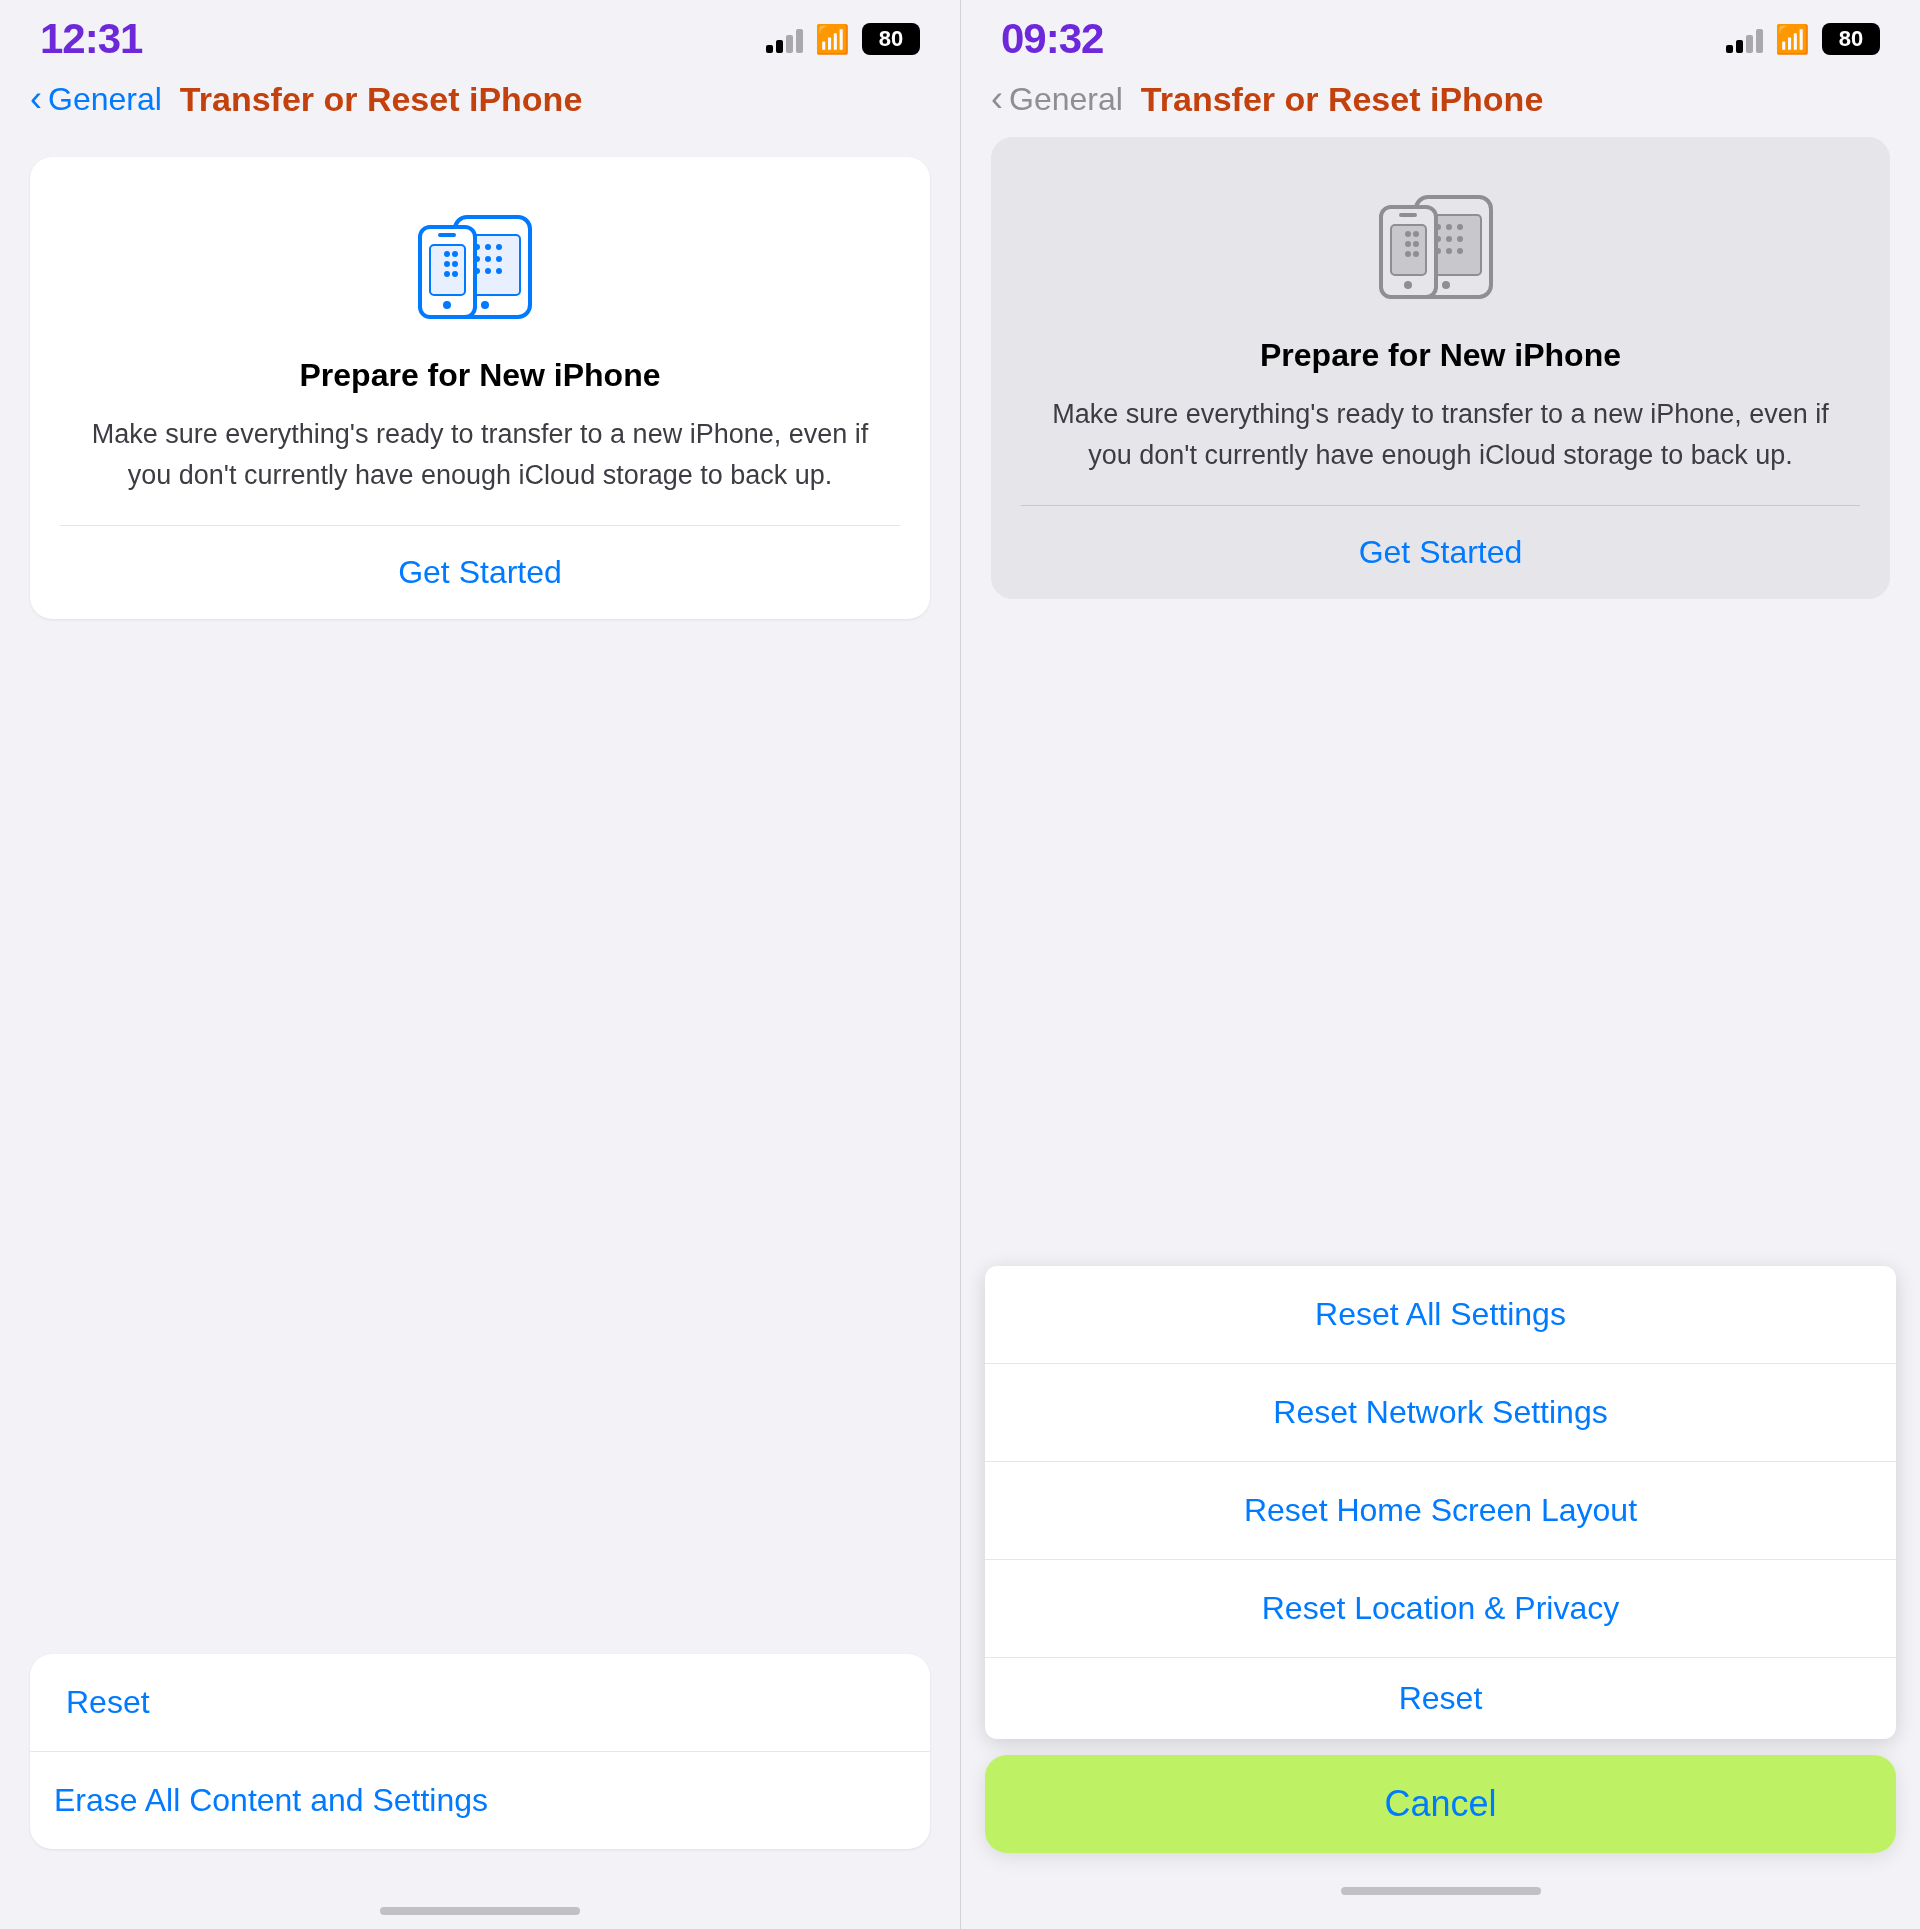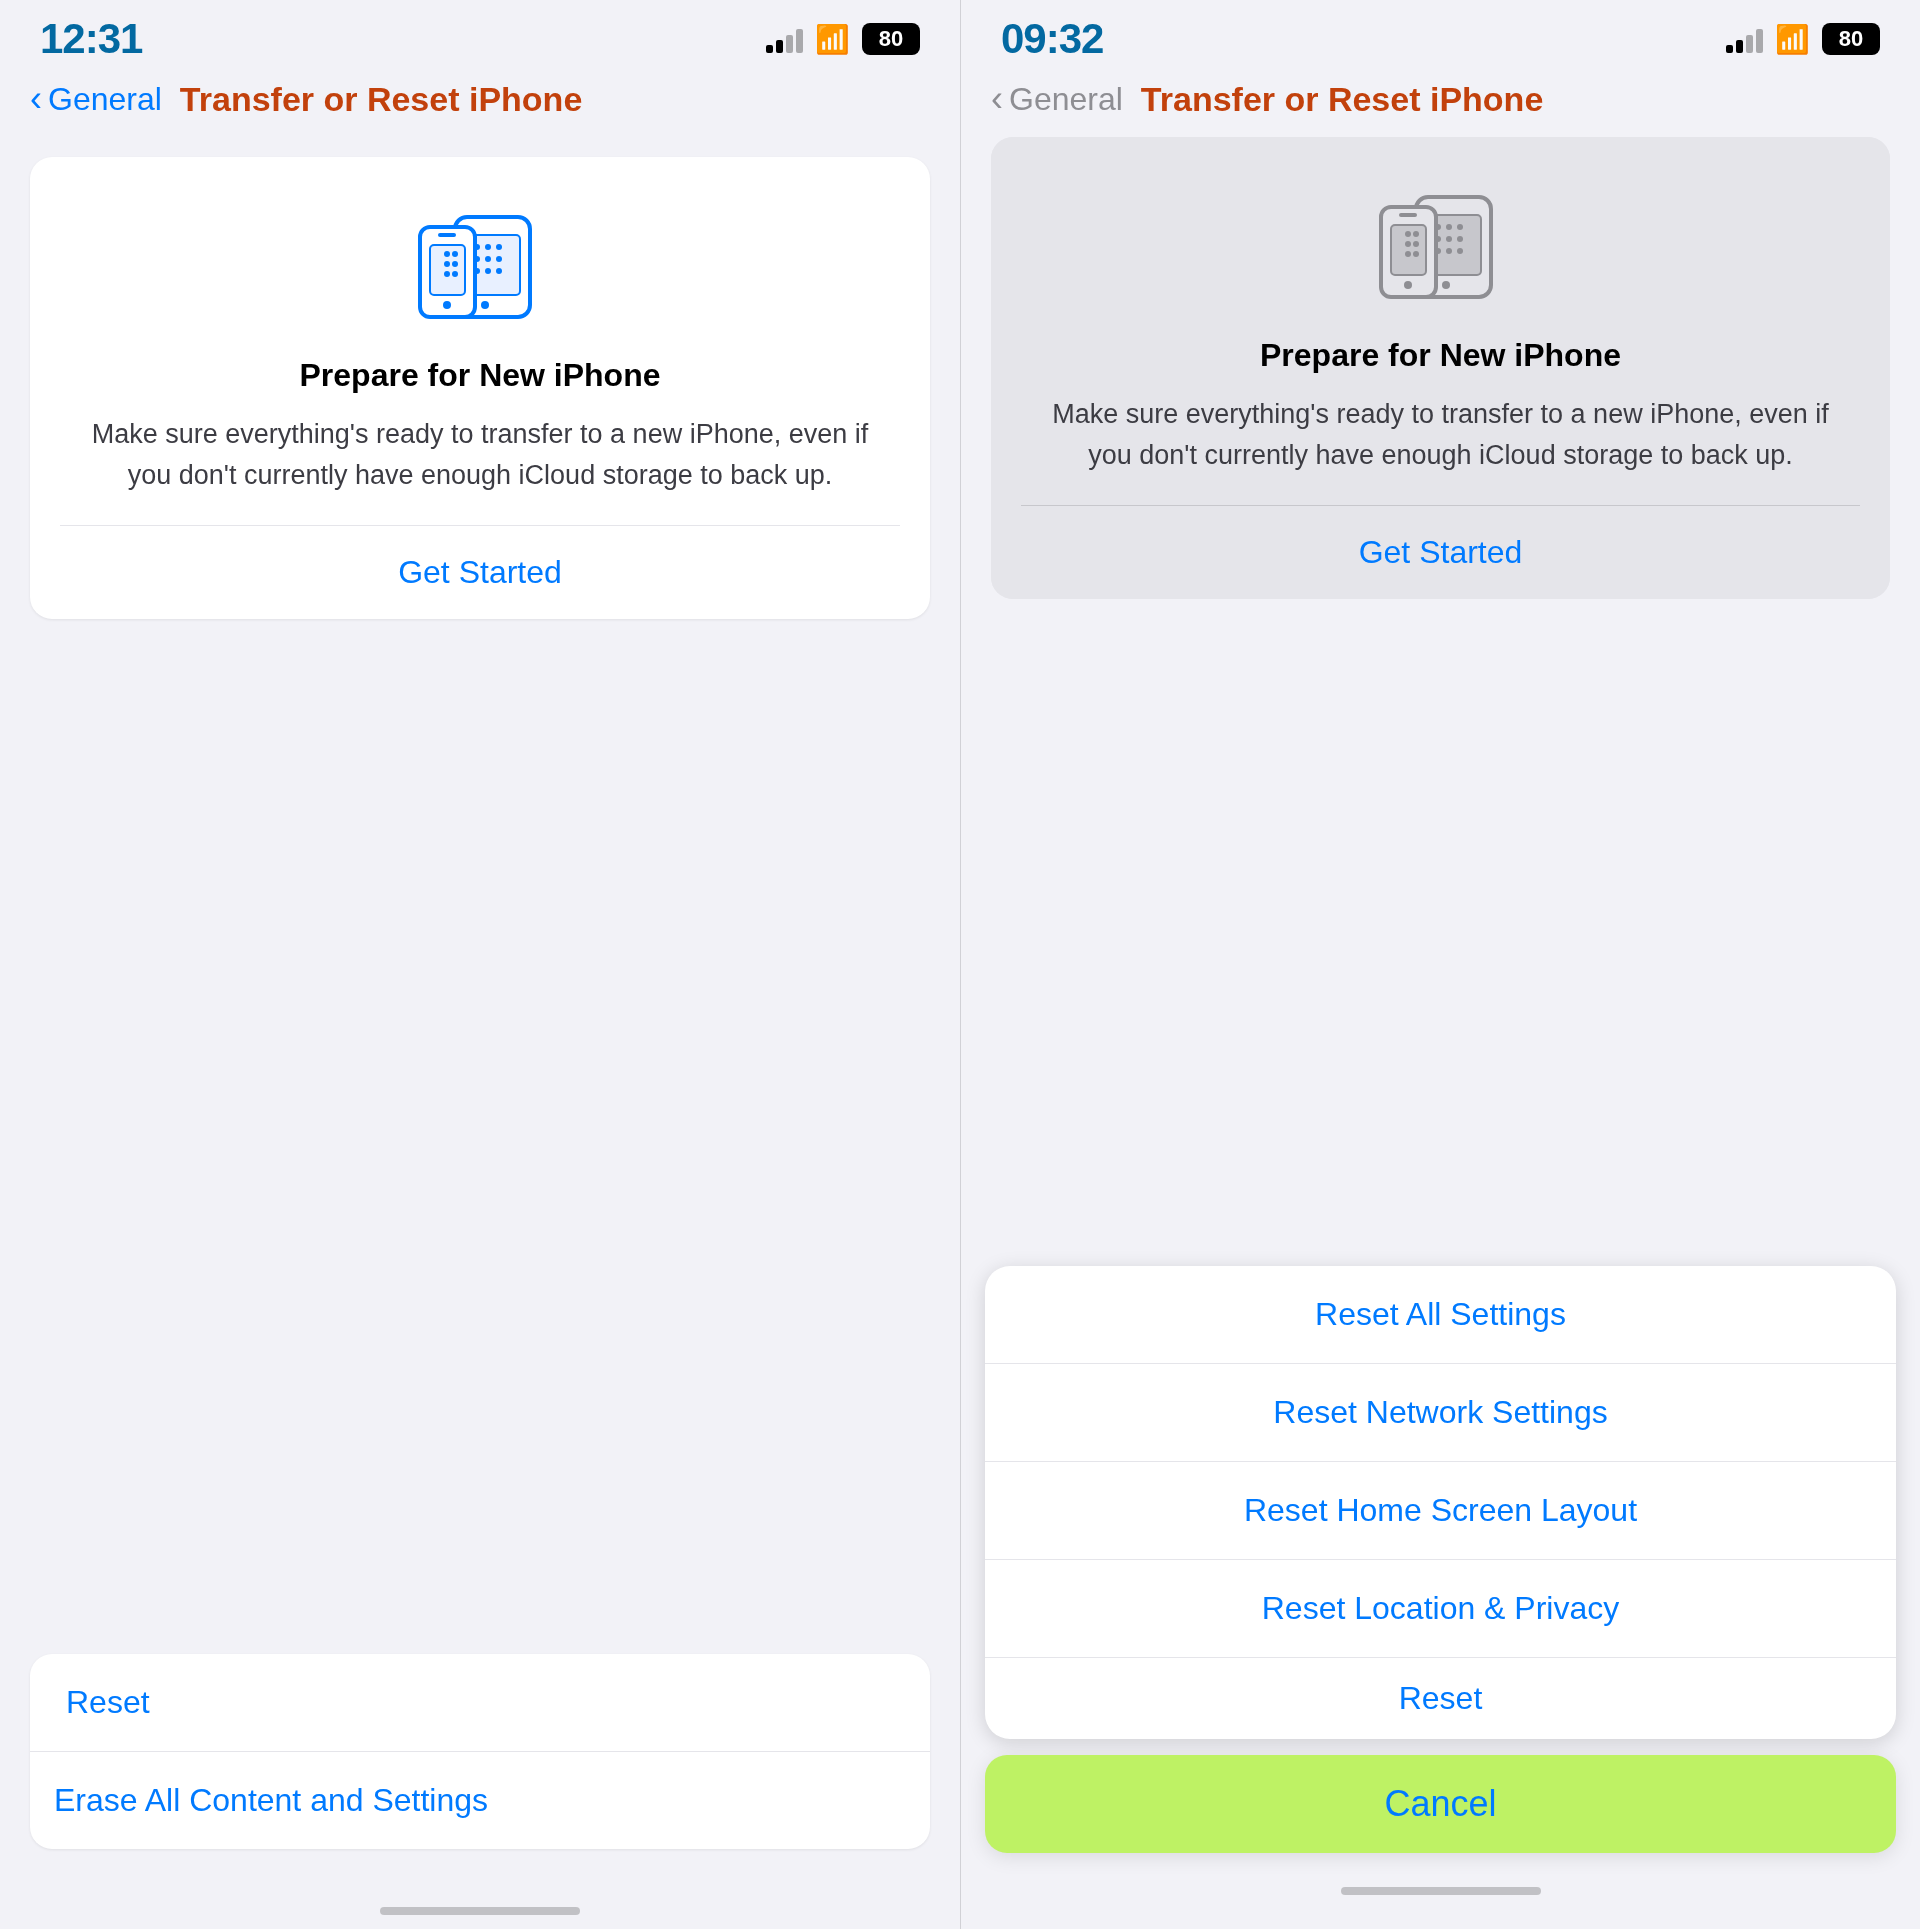--- a/index.html
+++ b/index.html
@@ -32,21 +32,21 @@
       display: flex;
       justify-content: space-between;
       align-items: center;
       padding: 18px 40px 10px 40px;
       height: 70px;
     }
 
     .status-time {
       font-size: 42px;
       font-weight: 600;
-      color: #0369a1;
+      color: #6d28d9;
       letter-spacing: -1px;
       text-align: right;
     }
 
     .status-icons {
       display: flex;
       align-items: center;
       gap: 12px;
     }
 
@@ -237,21 +237,21 @@
       left: 0;
       right: 0;
       padding: 0 24px 20px 24px;
       display: flex;
       flex-direction: column;
       gap: 16px;
     }
 
     .action-sheet-main {
       background: #fff;
-      border-radius: 25px;
+      border-radius: 12px;
       overflow: hidden;
       box-shadow: 0 4px 20px rgba(0,0,0,0.15);
     }
 
     .action-item {
       padding: 30px 36px;
       border-bottom: 1px solid #e5e5ea;
       color: #007aff;
       font-size: 32px;
       text-align: center;

